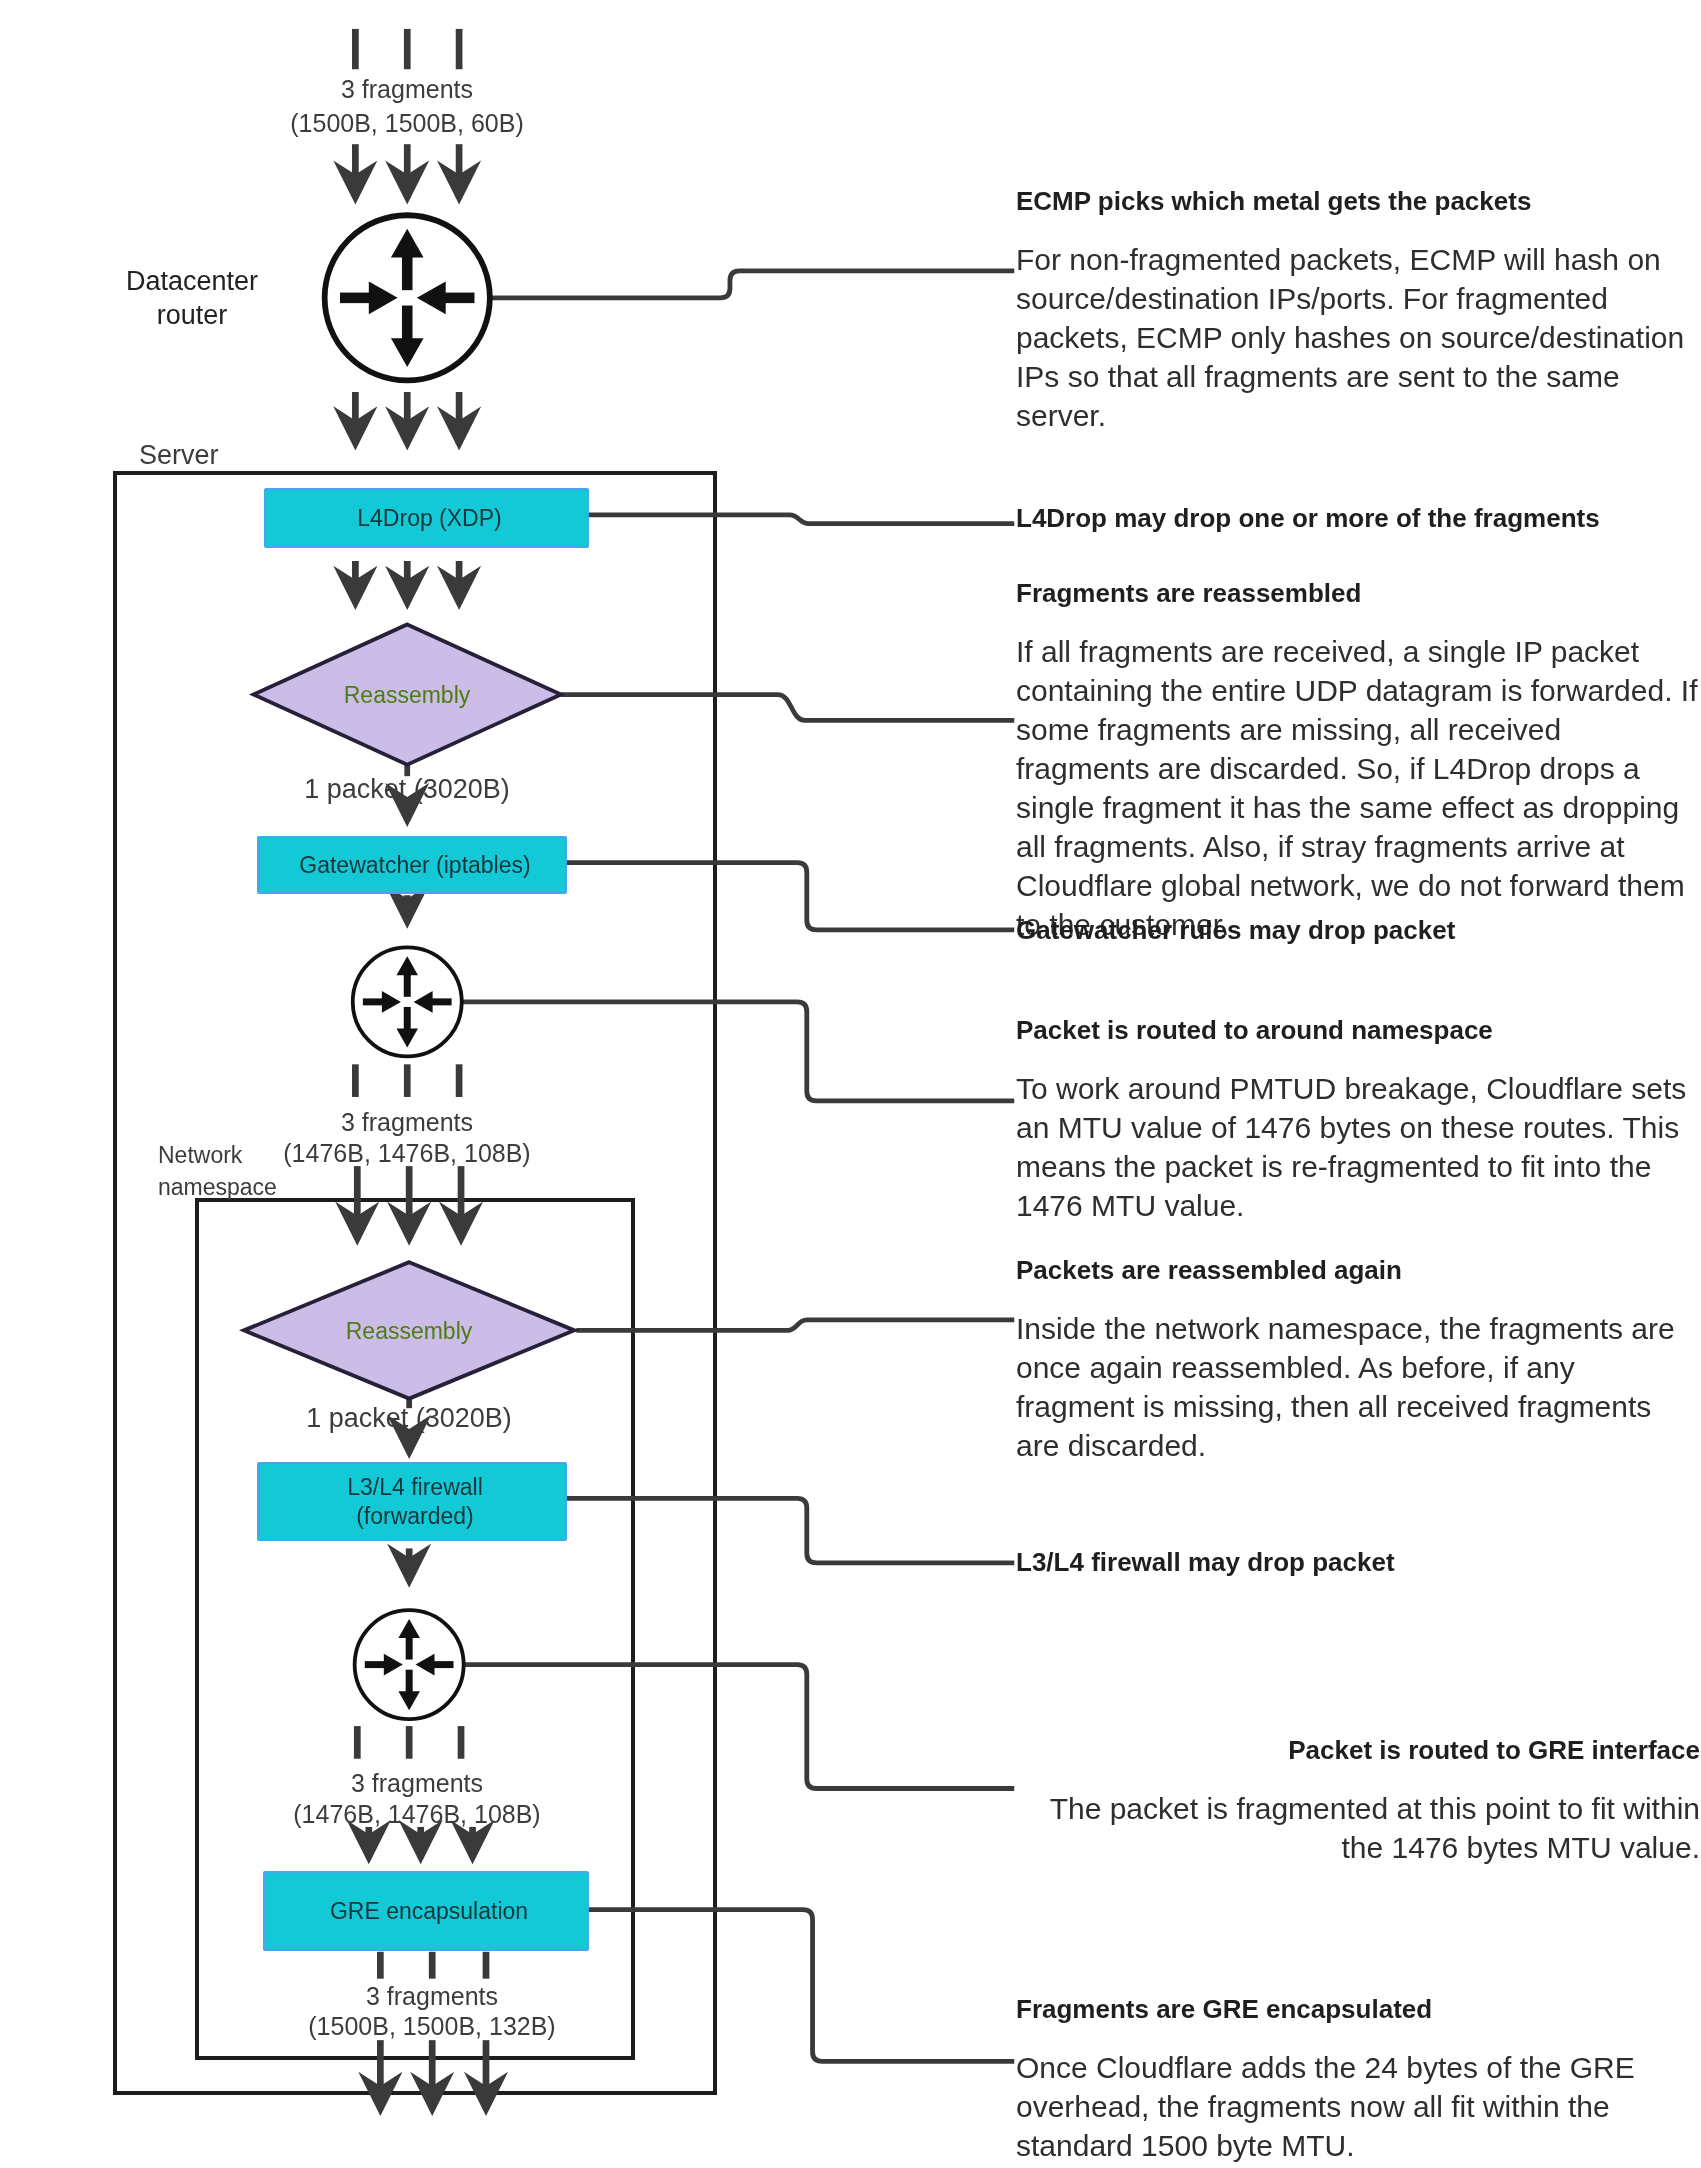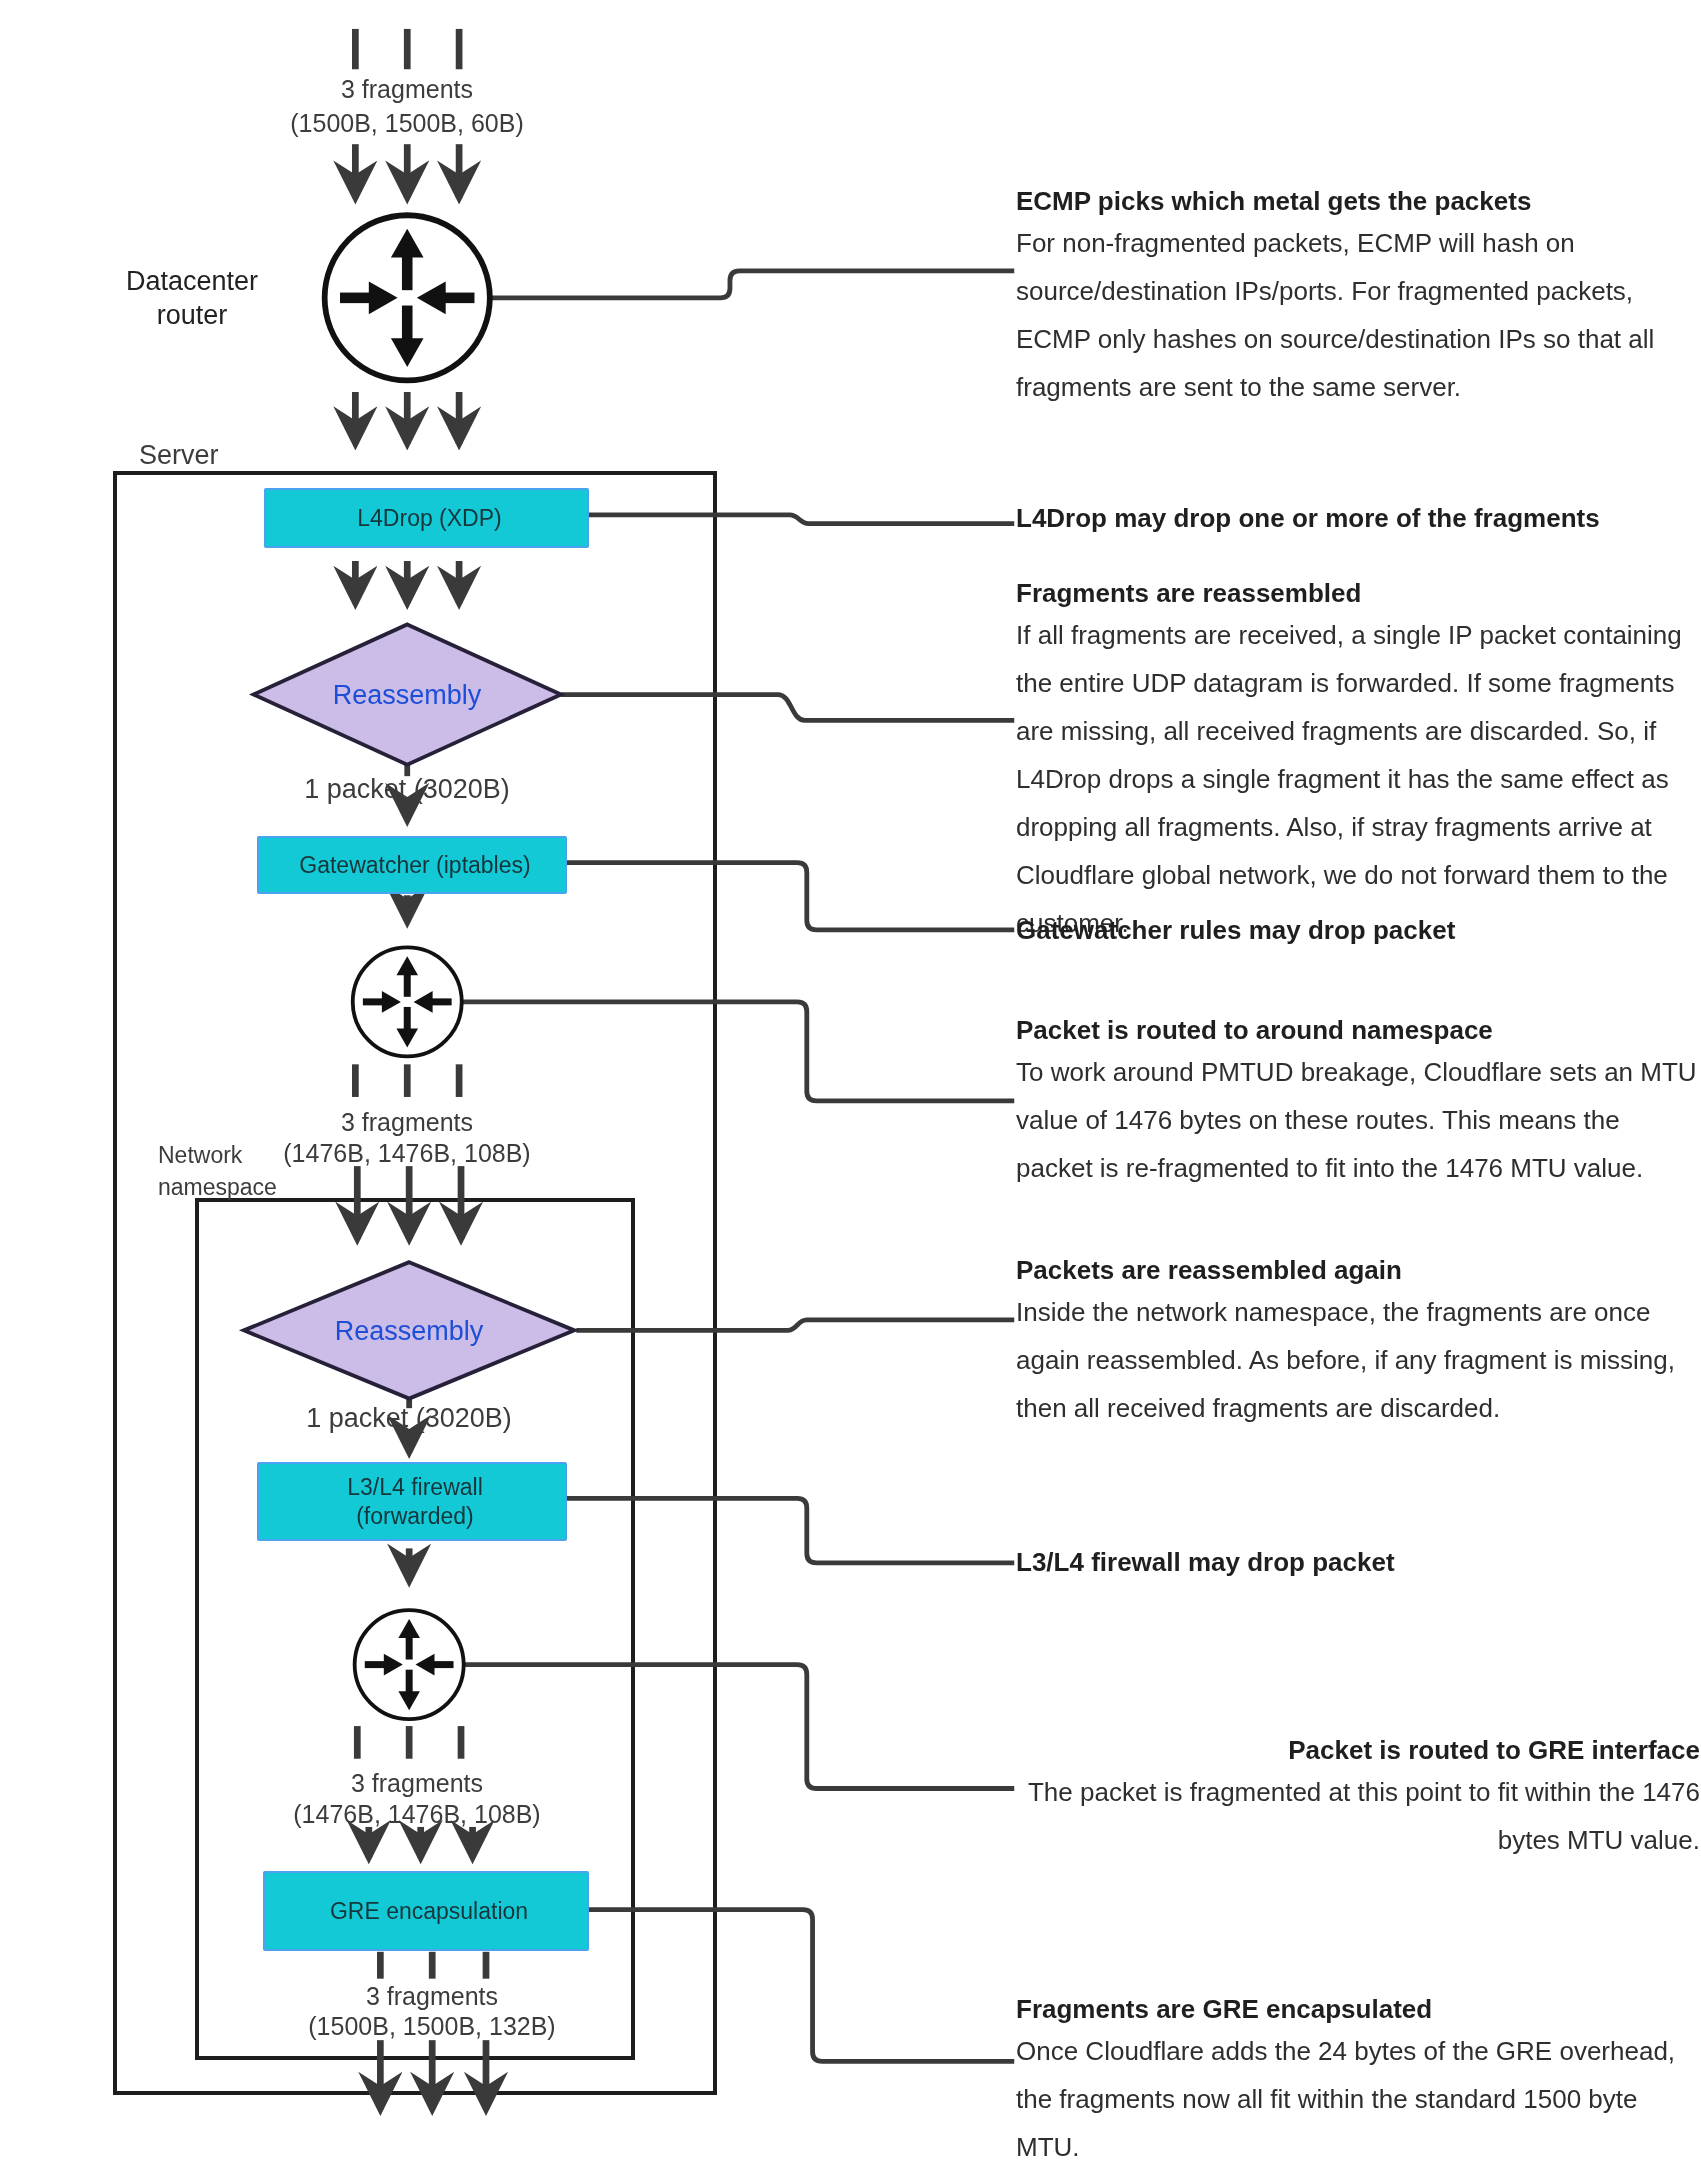--- a/index.html
+++ b/index.html
@@ -12,25 +12,25 @@
   .canvas{position:relative;width:1701px;height:2168px;background:#fff;overflow:hidden;
     font-family:"Liberation Sans","DejaVu Sans",sans-serif;}
   .container-box{position:absolute;border:4.8px solid var(--container-border);background:transparent;z-index:1;}
   .svglayer{position:absolute;left:0;top:0;z-index:2;pointer-events:none;}
   .cybox{position:absolute;background:var(--node-fill);border:2.9px solid var(--node-border);
     display:flex;flex-direction:column;align-items:center;justify-content:center;
     color:var(--node-text);font-size:23px;line-height:29px;z-index:3;border-radius:1.9px;text-align:center;padding-left:6px;}
   .lbl{position:absolute;color:var(--label-text);font-size:25px;line-height:31px;white-space:nowrap;
     transform:translateX(-50%);text-align:center;z-index:4;}
   .lbl-left{position:absolute;color:var(--label-text);text-align:left;z-index:4;}
-  .dlabel{position:absolute;color:#1d4ed8;font-size:27px;z-index:4;transform:translate(-50%,-50%);white-space:nowrap;}
+  .dlabel{position:absolute;color:#4d7c0f;font-size:23px;z-index:4;transform:translate(-50%,-50%);white-space:nowrap;}
   .big{font-size:27px;line-height:34px;color:#222;text-align:center;}
   .annotation{position:absolute;left:1016px;width:684px;z-index:4;}
   .a-head{font-weight:bold;color:var(--heading-text);font-size:26px;line-height:35px;}
-  .a-body{color:var(--body-text);font-size:26px;line-height:48px;}
+  .a-body{color:var(--body-text);font-size:30px;line-height:39px;margin-top:21px;}
 </style>
 </head>
 <body>
 
 <div class="canvas">
 
   <div class="container-box" style="left:113px;top:471px;width:596px;height:1616px;"></div>
   <div class="container-box" style="left:195px;top:1198px;width:432px;height:854px;"></div>
 
   <svg class="svglayer" width="1701" height="2168" viewBox="0 0 1771 2257">

